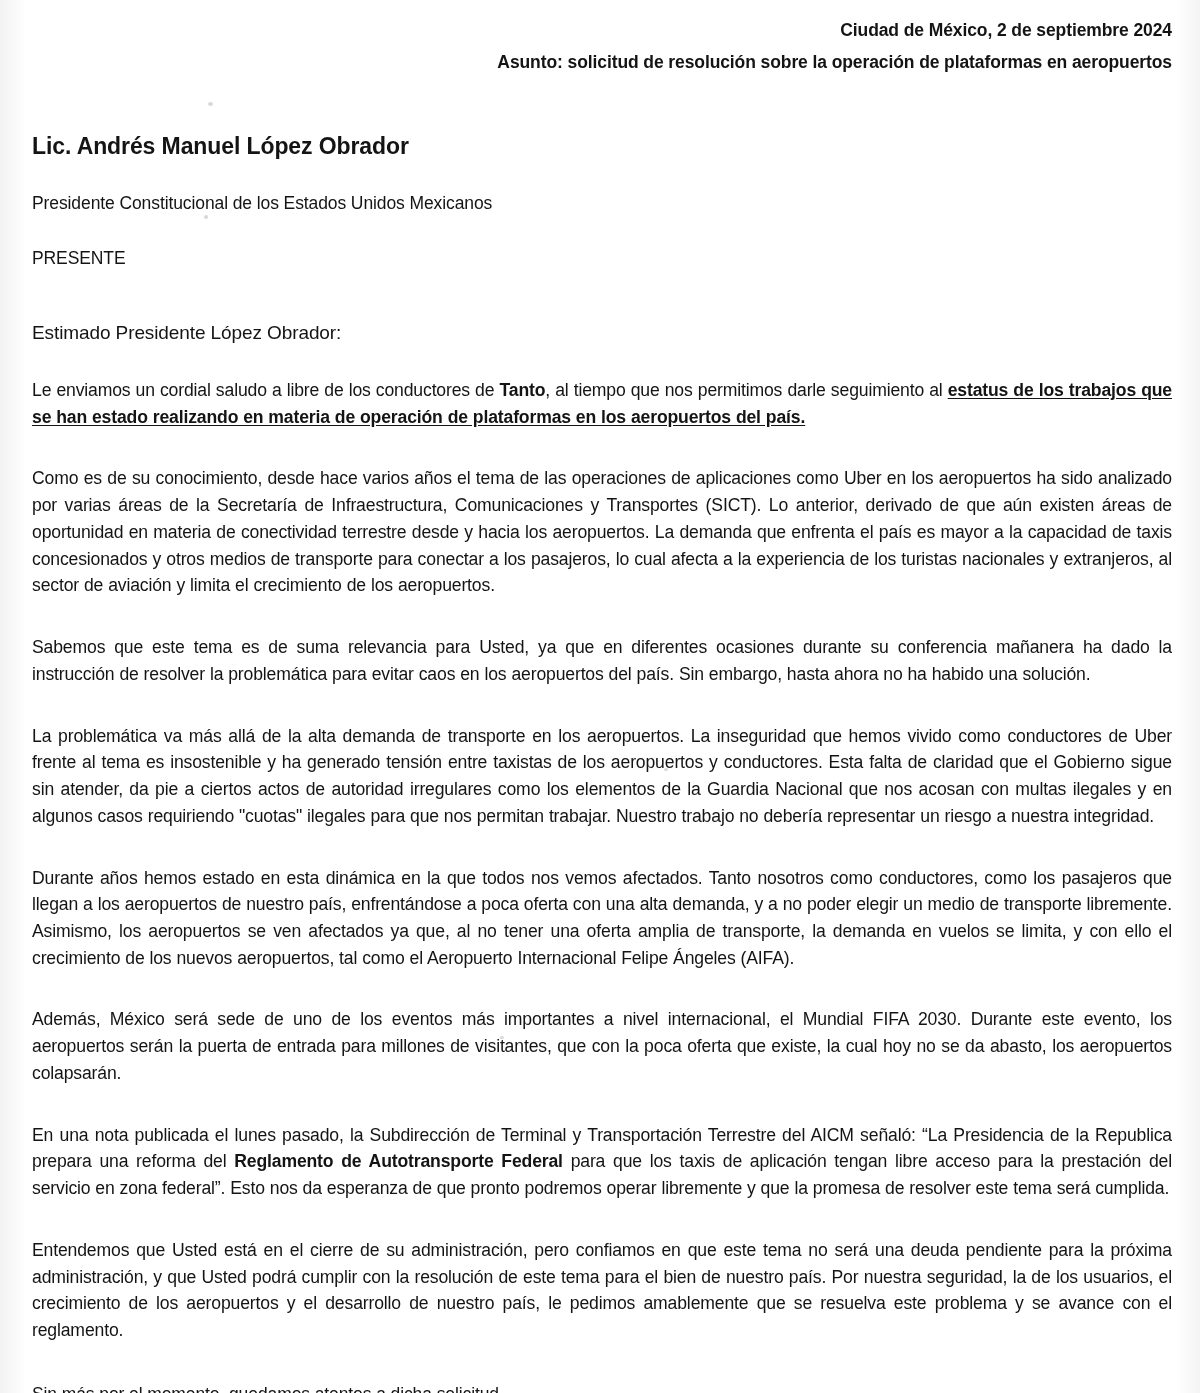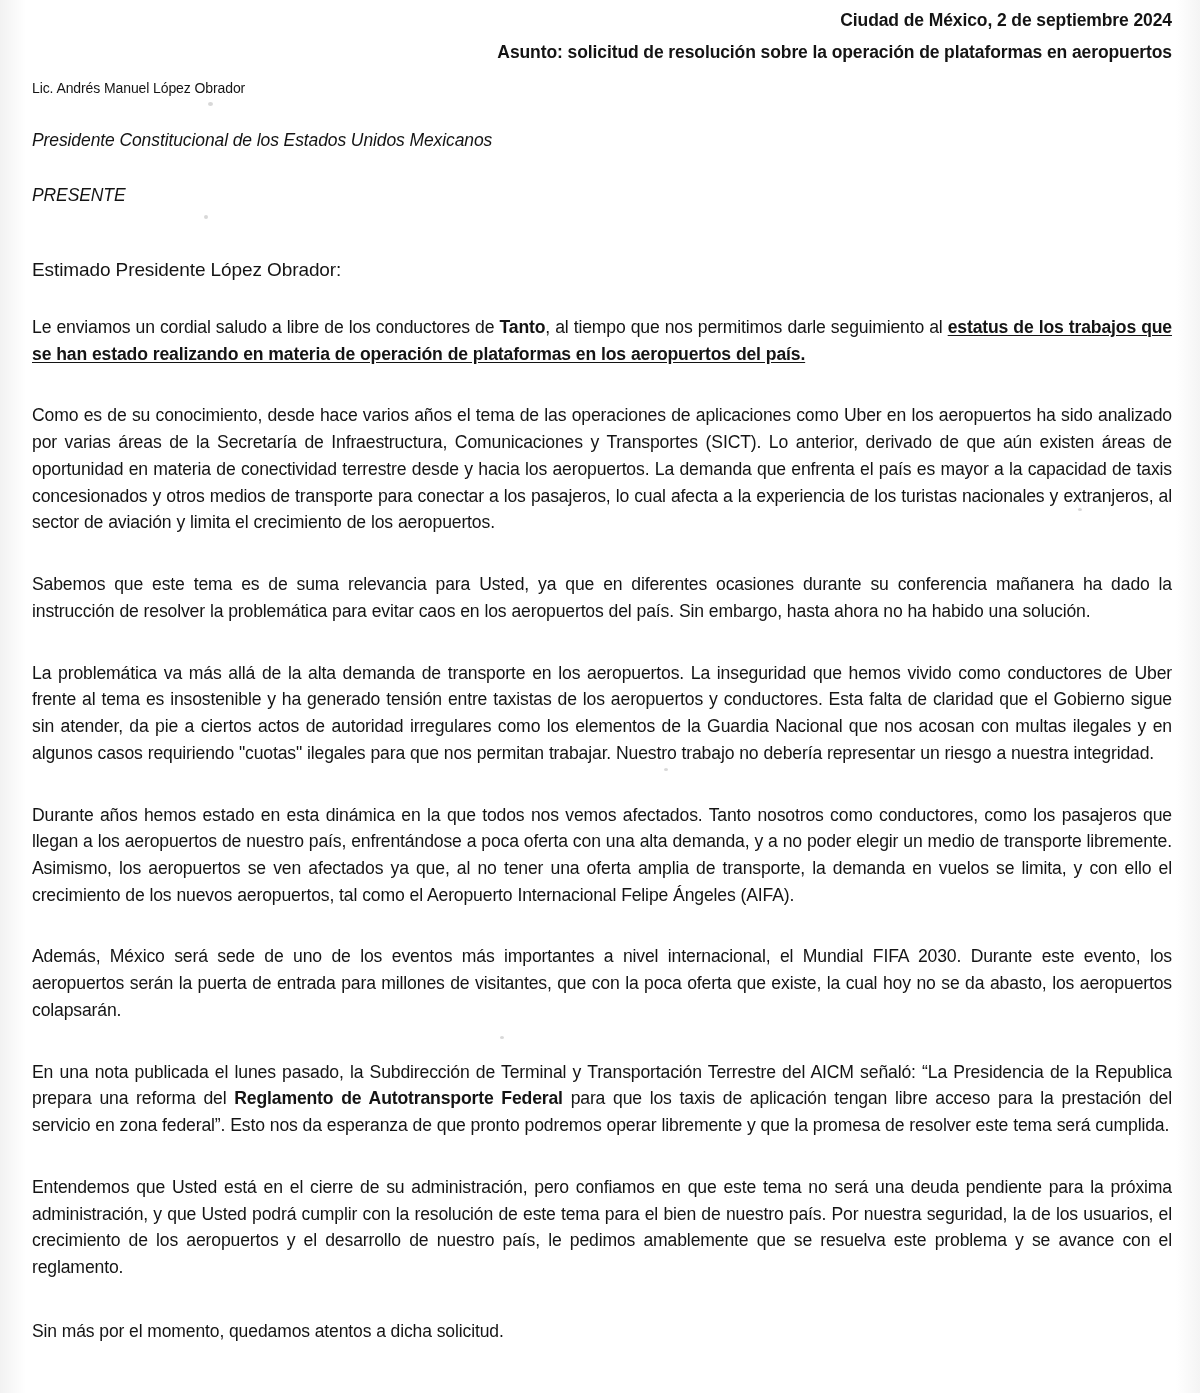--- a/index.html
+++ b/index.html
@@ -16,21 +16,21 @@
   }
   .page {
     position: relative;
     width: 1200px;
     height: 1393px;
     background: #fdfdfd;
     background-image:
       linear-gradient(to right, #f2f2f2 0px, #ffffff 26px, #ffffff 1176px, #f4f4f4 1200px),
       linear-gradient(to bottom, #f6f6f6 0px, #ffffff 10px, #ffffff 1383px, #f7f7f7 1393px);
     box-sizing: border-box;
-    padding: 0 28px 0 32px;
+    padding: 10px 28px 0 32px;
   }
   .letter {
     position: relative;
     width: 1140px;
     font-size: 17.5px;
     line-height: 1.0;
     color: #141414;
   }
 
   .line-date {
@@ -42,30 +42,29 @@
   }
   .line-subject {
     text-align: right;
     font-weight: bold;
     font-size: 17.5px;
     letter-spacing: -0.1px;
     margin-top: 14px;
   }
 
   .addressee {
-    font-weight: normal;
-    font-size: 14px;
-    margin-top: 20px;
+    font-weight: bold;
+    font-size: 23px;
+    margin-top: 64px;
     letter-spacing: -0.1px;
   }
   .addr-line {
     font-size: 17.5px;
     margin-top: 37px;
     letter-spacing: -0.1px;
-    font-style: italic;
   }
   .salutation {
     font-size: 19px;
     margin-top: 56px;
     letter-spacing: -0.1px;
   }
 
   p.body-par {
     text-align: justify;
     font-size: 17.6px;

